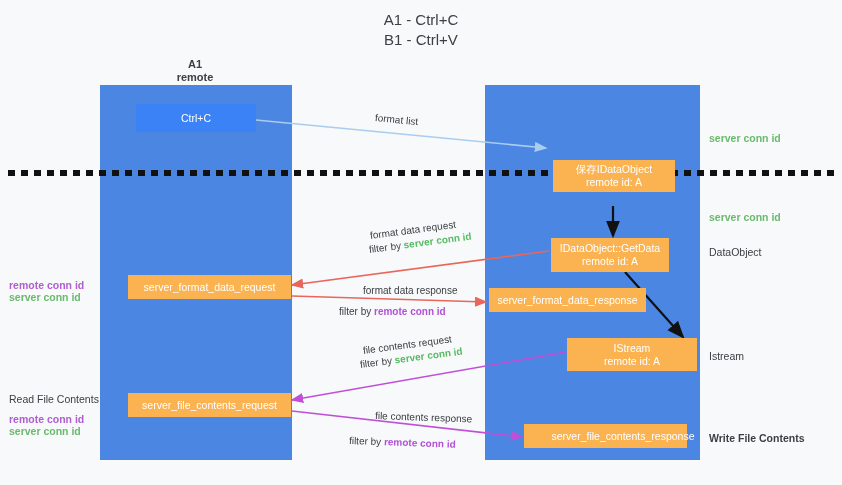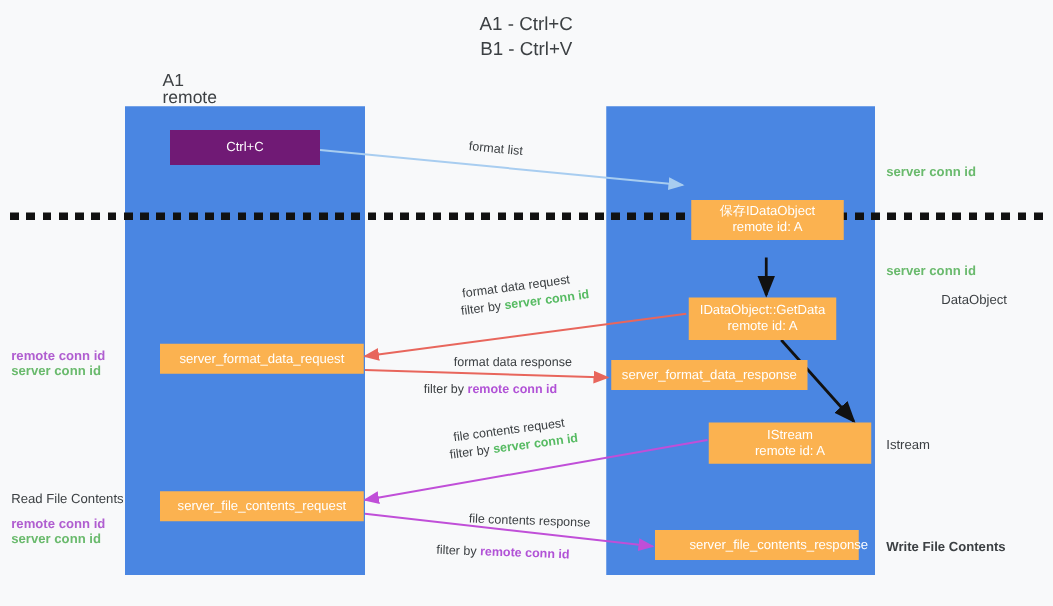--- a/index.html
+++ b/index.html
@@ -13,33 +13,33 @@
   #stage{position:absolute;inset:0;width:842px;height:485px;}
 
   .title{
     position:absolute;left:0;right:0;top:10px;
     text-align:center;
     font-size:15px;color:#3c4043;line-height:20px;
     white-space:pre-line;
   }
 
   .colhead{
-    position:absolute;text-align:left;font-size:14px;color:#3c4043;
-    line-height:13px;white-space:pre-line;
+    position:absolute;text-align:center;font-size:11px;color:#3c4043;
+    line-height:13px;white-space:pre-line;font-weight:bold;
   }
 
   .lane{position:absolute;background:#4a86e2;}
 
   .box{
     position:absolute;box-sizing:border-box;
     display:flex;align-items:center;justify-content:center;
     text-align:center;color:#ffffff;font-size:10.5px;line-height:13px;
     white-space:pre-line;
   }
-  .box.green{background:#701a75;}
+  .box.green{background:#3b82f6;}
   .box.orange{background:#fbb250;}
 
   .side-label{
     position:absolute;font-size:10.5px;line-height:13px;color:#3c4043;
     white-space:pre-line;
   }
   .side-label.green{color:#6aba6d;font-weight:bold;}
   .side-label.purple{color:#b05ed0;font-weight:bold;}
 
   .blk{color:#3c4043;font-weight:normal;}
@@ -120,21 +120,21 @@
   <div class="box orange" style="left:128px;top:275px;width:163px;height:24px;">server_format_data_request</div>
 
   <div class="box orange" style="left:489px;top:288px;width:157px;height:24px;">server_format_data_response</div>
 
   <div class="box orange" style="left:128px;top:393px;width:163px;height:24px;">server_file_contents_request</div>
 
   <div class="box orange" style="left:524px;top:424px;width:163px;height:24px;padding-left:35px;">server_file_contents_response</div>
 
   <div class="side-label green" style="left:709px;top:132px;">server conn id</div>
   <div class="side-label green" style="left:709px;top:211px;">server conn id</div>
-  <div class="side-label" style="left:709px;top:234px;margin-left:44px;">DataObject</div>
+  <div class="side-label" style="left:709px;top:246px;">DataObject</div>
   <div class="side-label" style="left:709px;top:350px;">Istream</div>
   <div class="side-label" style="left:709px;top:432px;font-weight:bold;">Write File Contents</div>
 
   <div class="side-label purple" style="left:9px;top:279px;">remote conn id</div>
   <div class="side-label green" style="left:9px;top:291px;">server conn id</div>
 
   <div class="side-label" style="left:9px;top:393px;">Read File Contents</div>
   <div class="side-label purple" style="left:9px;top:413px;">remote conn id</div>
   <div class="side-label green" style="left:9px;top:425px;">server conn id</div>
 

